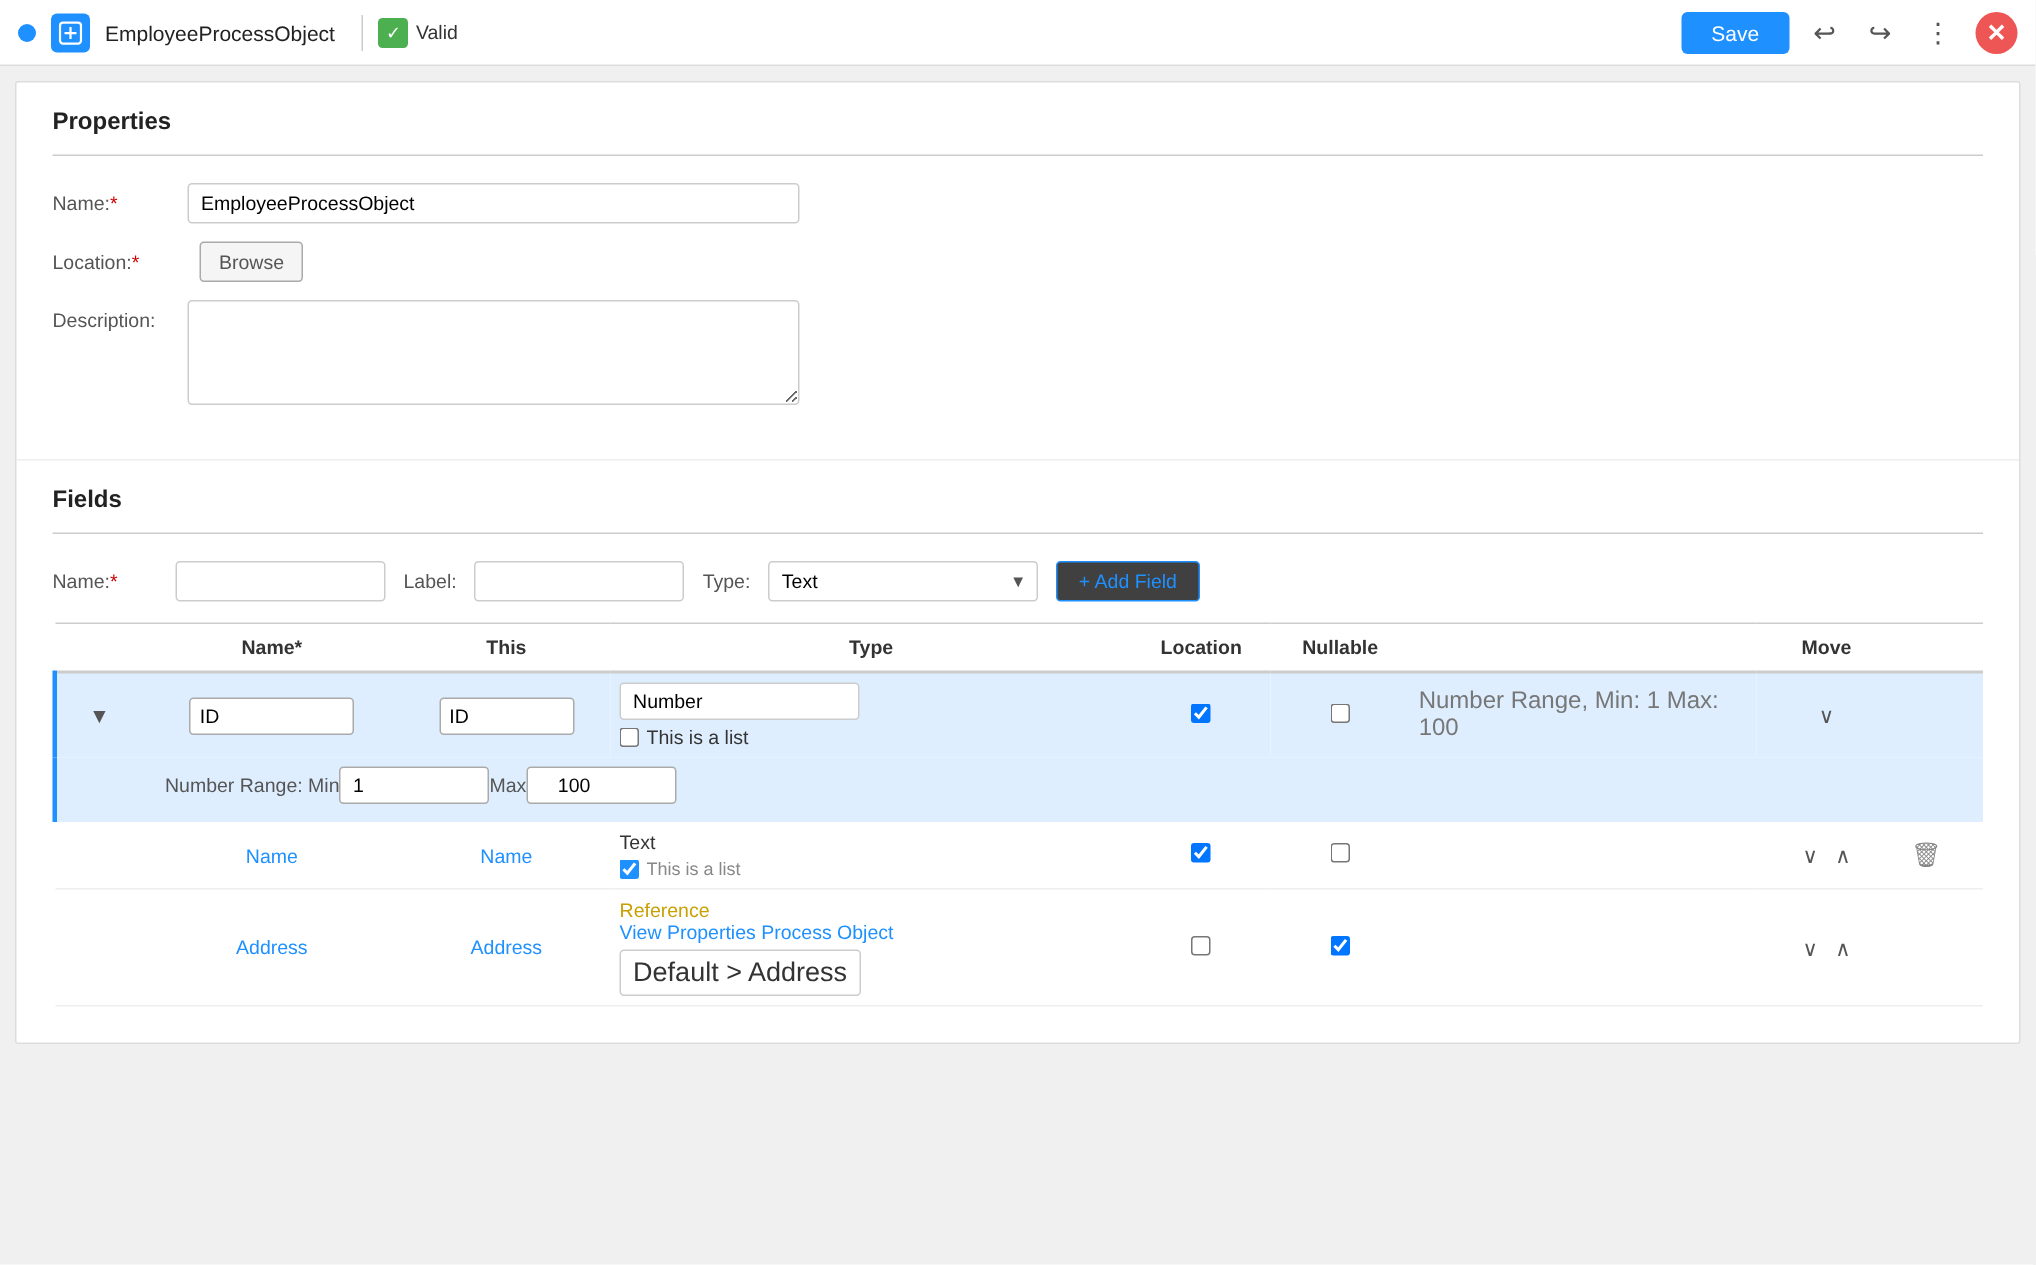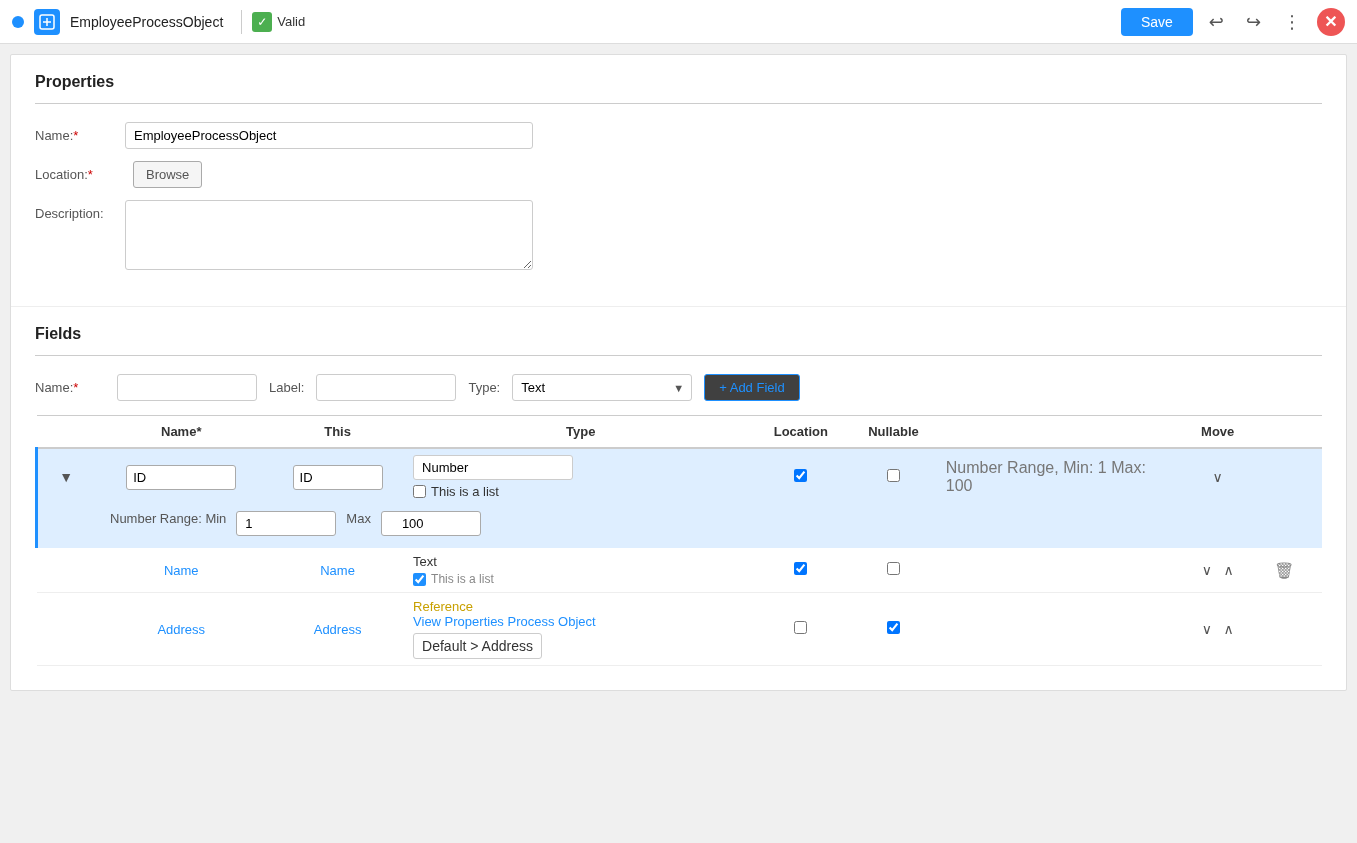--- a/index.html
+++ b/index.html
@@ -87,35 +87,35 @@
     .type-select-row { display: flex; align-items: center; gap: 6px; }
     .type-select-row select { border: 1px solid #ccc; border-radius: 3px; padding: 4px 24px 4px 6px; font-size: 13px; appearance: none; background: white; cursor: pointer; width: 160px; }
     .checkbox-cell { text-align: center; }
     .info-cell { color: #777; font-size: 16px; }
     .move-cell { text-align: center; }
     .move-btn { background: none; border: none; cursor: pointer; font-size: 14px; color: #555; padding: 2px 4px; }
     .delete-btn { background: none; border: none; cursor: pointer; color: #888; font-size: 16px; padding: 2px 4px; }
 
     
     .number-range-row td { background: #deeeff; padding: 6px 12px 12px; }
-    .number-range-inner { display: flex; align-items: flex-start; gap: 10px; font-size: 13px; color: #555; padding-left: 60px; }
+    .number-range-inner { display: flex; align-items: center; gap: 0; font-size: 13px; color: #555; padding-left: 60px; }
     .number-range-inner input { border: 1px solid #aaa; border-radius: 3px; padding: 4px 8px; font-size: 13px; width: 100px; }
 
     
     .name-row td { border-bottom: 1px solid #eee; }
     .name-cell-text { color: #1e90ff; font-size: 13px; text-align: center; }
     .type-text { color: #333; font-size: 13px; }
     .is-list-row { display: flex; align-items: center; gap: 5px; font-size: 12px; color: #888; margin-top: 3px; }
     .is-list-row input[type=checkbox] { cursor: pointer; }
 
     
     .address-cell-text { color: #1e90ff; font-size: 13px; text-align: center; }
     .reference-text { color: #c8a000; font-size: 13px; }
     .view-ref-link { color: #1e90ff; font-size: 13px; cursor: pointer; text-decoration: none; display: block; }
-    .ref-value-box { border: 1px solid #ccc; border-radius: 3px; padding: 4px 8px; font-size: 14px; background: white; margin-top: 4px; display: inline-block; text-align: right; }
+    .ref-value-box { border: 1px solid #ccc; border-radius: 3px; padding: 4px 8px; font-size: 18px; background: white; margin-top: 4px; display: inline-block; text-align: right; }
 
     
     .expanded-left-border td:first-child { border-left: 3px solid #1e90ff; }
   </style>
 </head>
 <body>
 
 <div class="topbar">
   <div class="topbar-dot"></div>
   <div class="topbar-icon">

